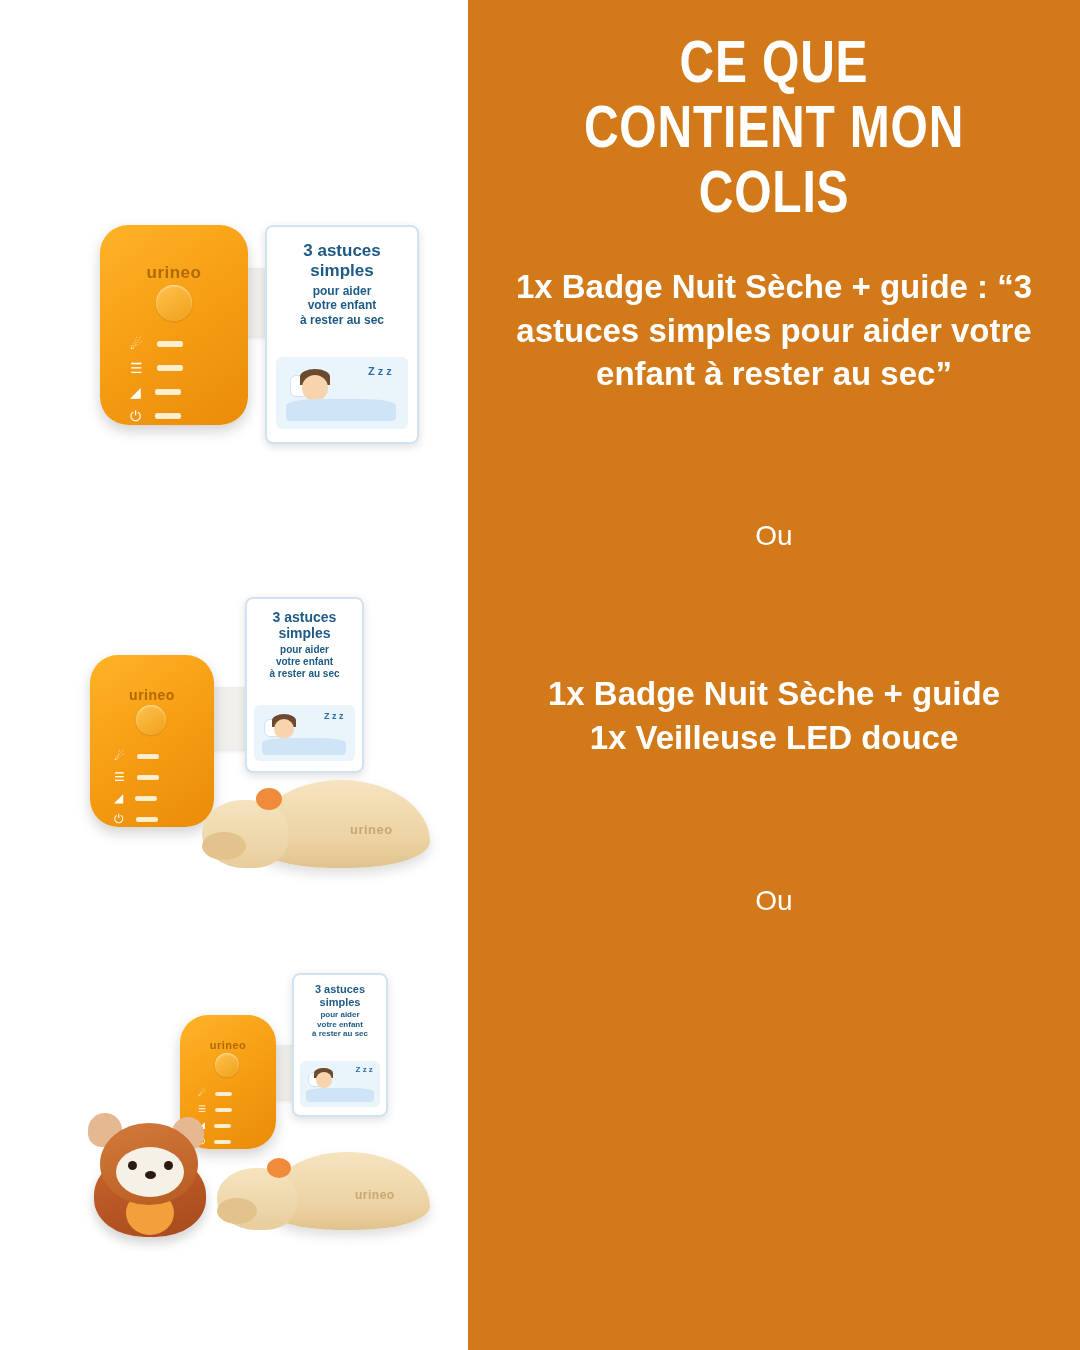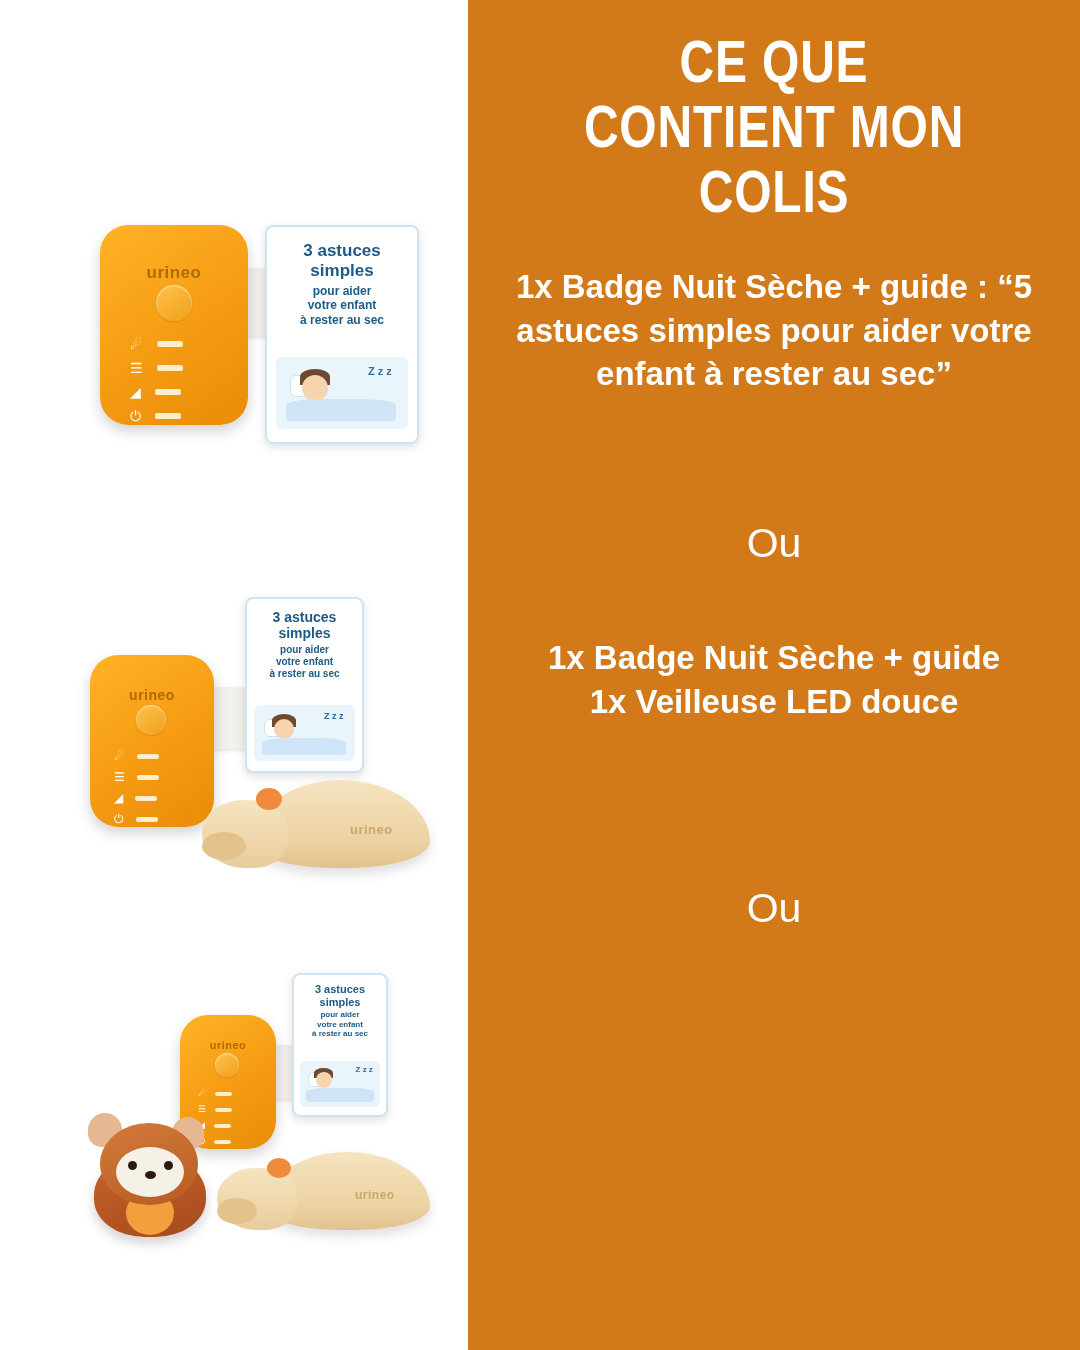--- a/index.html
+++ b/index.html
@@ -220,28 +220,28 @@
   .option {
     position: absolute;
     left: 38px;
     right: 38px;
     text-align: center;
     font-weight: 700;
     font-size: 33px;
     line-height: 1.32;
   }
   .opt-1 { top: 265px; }
-  .opt-2 { top: 636px; }
+  .opt-2 { top: 672px; }
   .opt-3 { top: 1035px; }
   .or {
     position: absolute;
     left: 0; right: 0;
     text-align: center;
     font-weight: 400;
-    font-size: 41px;
+    font-size: 28px;
   }
   .or-1 { top: 520px; }
   .or-2 { top: 885px; }
 </style>
 </head>
 <body>
 
 <div class="page">
 
   <div class="left-col">
@@ -407,21 +407,21 @@
         <div class="panda-eye" style="left:48px; top:66px; width:9px; height:9px;"></div>
         <div class="panda-eye" style="left:84px; top:66px; width:9px; height:9px;"></div>
         <div class="panda-nose" style="left:65px; top:76px; width:11px; height:8px;"></div>
       </div>
     </div>
   </div>
 
   <div class="right-col">
     <div class="headline">CE QUE CONTIENT MON COLIS</div>
 
-    <div class="option opt-1">1x Badge Nuit Sèche + guide : “5 astuces simples pour aider votre enfant à rester au sec”</div>
+    <div class="option opt-1">1x Badge Nuit Sèche + guide : “3 astuces simples pour aider votre enfant à rester au sec”</div>
 
     <div class="or or-1">Ou</div>
 
     <div class="option opt-2" style="white-space:pre-line;">1x Badge Nuit Sèche + guide
 1x Veilleuse LED douce</div>
 
     <div class="or or-2">Ou</div>
 
   </div>
 

